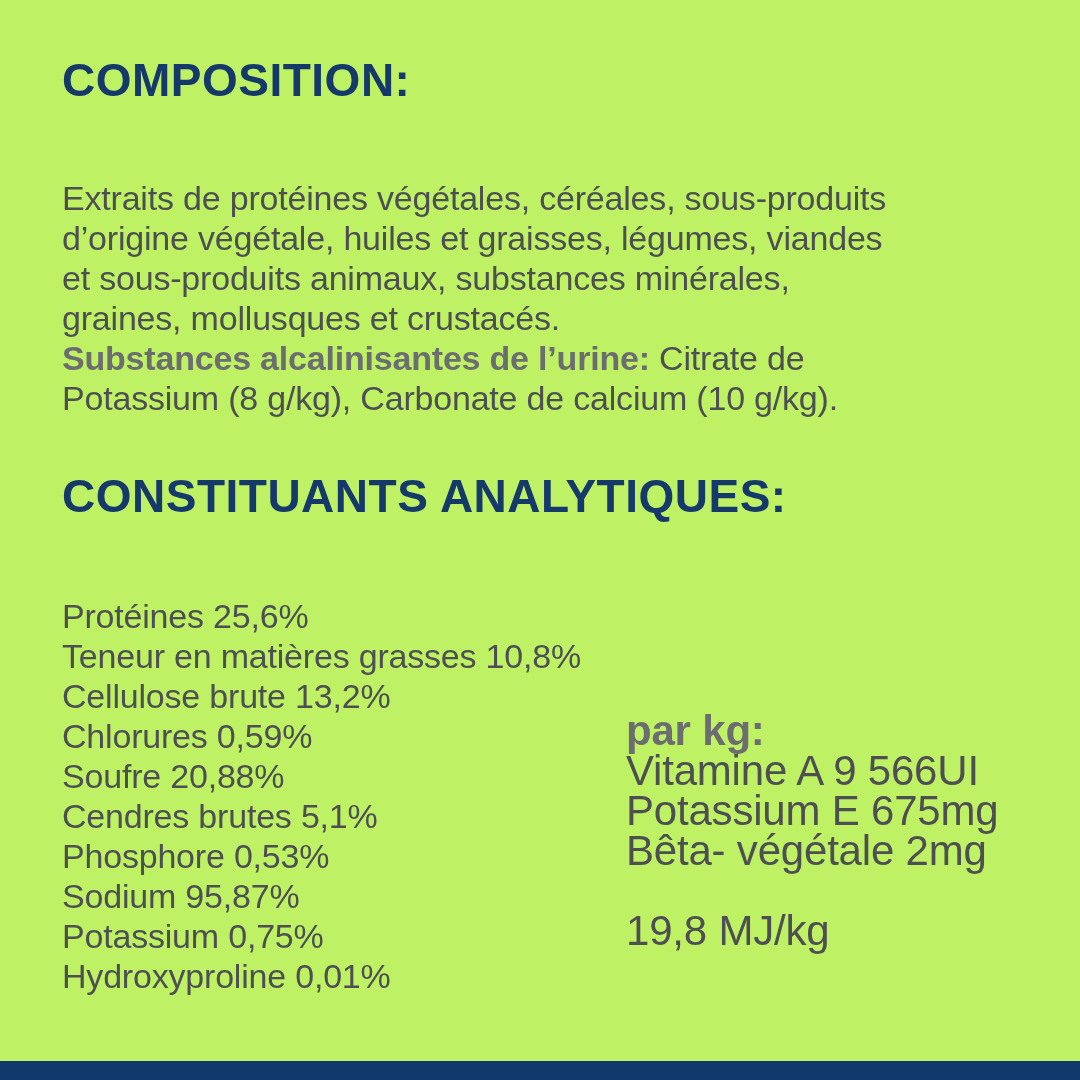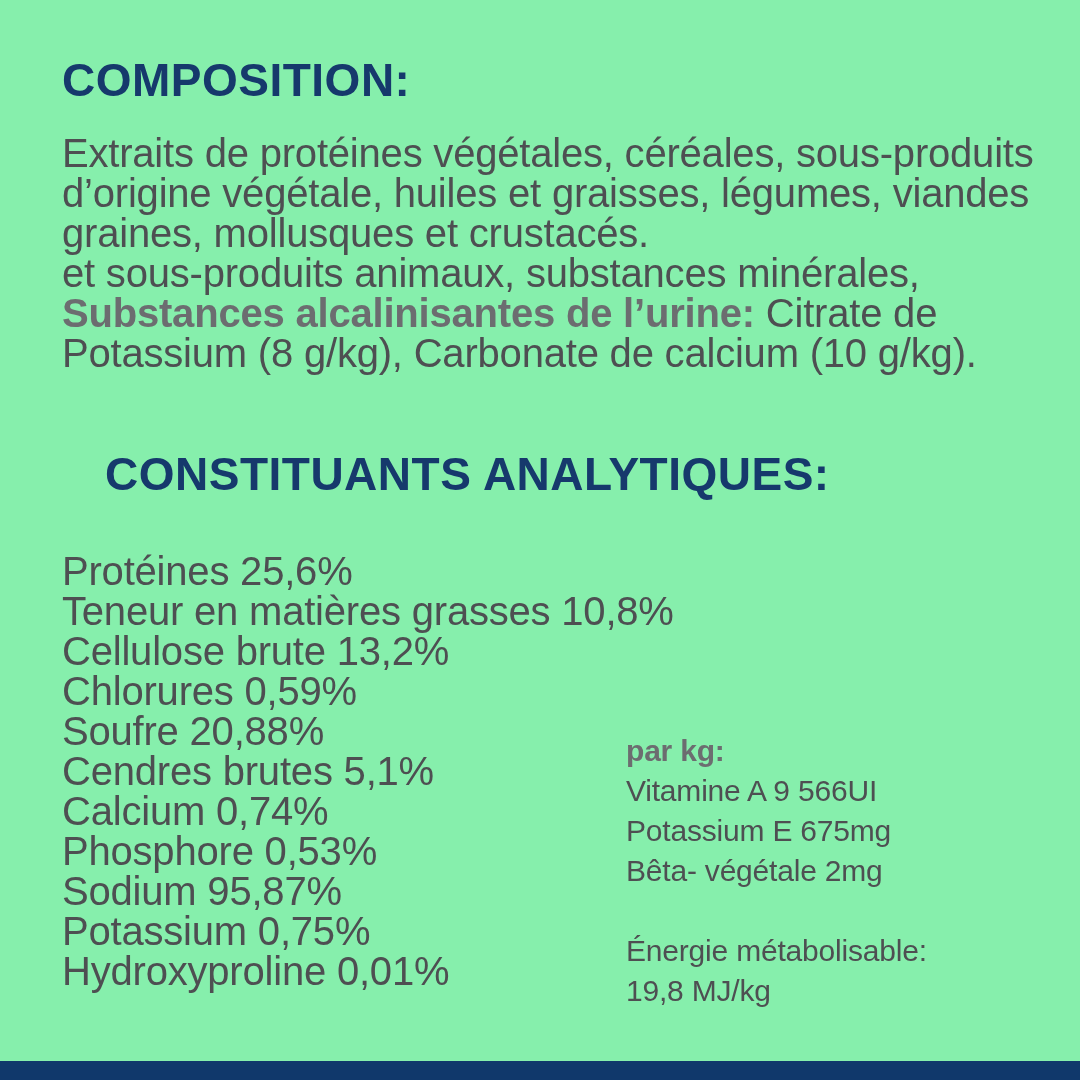--- a/index.html
+++ b/index.html
@@ -4,66 +4,66 @@
 <style>
   html, body {
     margin: 0;
     padding: 0;
     background: #ffffff;
   }
   .page {
     position: relative;
     width: 1080px;
     height: 1080px;
-    background: #86efac;
+    background: #bef264;
     overflow: hidden;
     font-family: "Liberation Sans", sans-serif;
   }
   .section-heading {
     position: absolute;
     left: 62px;
     color: #16396c;
     font-size: 46px;
     font-weight: 700;
     letter-spacing: 0.5px;
     line-height: 1.15;
     white-space: nowrap;
   }
   .heading-composition { top: 54px; }
-  .heading-analytical  { top: 448px; margin-left: 43px; }
+  .heading-analytical  { top: 470px; }
 
   .body-text {
     position: absolute;
     left: 62px;
     color: #4e4f52;
-    font-size: 40px;
+    font-size: 34px;
     line-height: 40px;
     letter-spacing: -0.2px;
+    margin-top: 45px;
   }
   .composition-paragraph { top: 133px; width: 1000px; }
   .composition-line { white-space: nowrap; }
 
   .bold-gray {
     color: #6c6d70;
     font-weight: 700;
   }
 
   .analytical-list { top: 551px; width: 620px; }
   .analytical-item { white-space: nowrap; }
 
   .perkg-column {
     position: absolute;
     left: 626px;
     top: 711px;
     color: #4e4f52;
-    font-size: 30px;
+    font-size: 42px;
     line-height: 40px;
     letter-spacing: -0.2px;
     width: 440px;
-    margin-top: 20px;
   }
   .perkg-heading {
     color: #6c6d70;
     font-weight: 700;
     white-space: nowrap;
   }
   .vitamin-item { white-space: nowrap; }
   .perkg-spacer { height: 40px; }
   .energy-line { white-space: nowrap; }
 
@@ -79,47 +79,45 @@
 </head>
 <body>
 
 <div class="page">
 
   <div class="section-heading heading-composition">COMPOSITION:</div>
 
   <div class="body-text composition-paragraph">
     <div class="composition-line">Extraits de protéines végétales, céréales, sous-produits</div>
     <div class="composition-line">d’origine végétale, huiles et graisses, légumes, viandes</div>
+    <div class="composition-line">et sous-produits animaux, substances minérales,</div>
     <div class="composition-line">graines, mollusques et crustacés.</div>
-    <div class="composition-line">et sous-produits animaux, substances minérales,</div>
     <div class="composition-line"><span class="bold-gray">Substances alcalinisantes de l’urine:</span><span> Citrate de</span></div>
     <div class="composition-line">Potassium (8 g/kg), Carbonate de calcium (10 g/kg).</div>
   </div>
 
   <div class="section-heading heading-analytical">CONSTITUANTS ANALYTIQUES:</div>
 
   <div class="body-text analytical-list">
     <div class="analytical-item">Protéines 25,6%</div>
     <div class="analytical-item">Teneur en matières grasses 10,8%</div>
     <div class="analytical-item">Cellulose brute 13,2%</div>
     <div class="analytical-item">Chlorures 0,59%</div>
     <div class="analytical-item">Soufre 20,88%</div>
     <div class="analytical-item">Cendres brutes 5,1%</div>
-    <div class="analytical-item">Calcium 0,74%</div>
     <div class="analytical-item">Phosphore 0,53%</div>
     <div class="analytical-item">Sodium 95,87%</div>
     <div class="analytical-item">Potassium 0,75%</div>
     <div class="analytical-item">Hydroxyproline 0,01%</div>
   </div>
 
   <div class="perkg-column">
     <div class="perkg-heading">par kg:</div>
     <div class="vitamin-item">Vitamine A 9 566UI</div>
     <div class="vitamin-item">Potassium E 675mg</div>
     <div class="vitamin-item">Bêta- végétale 2mg</div>
     <div class="perkg-spacer"></div>
-    <div class="energy-line">Énergie métabolisable:</div>
     <div class="energy-line">19,8 MJ/kg</div>
   </div>
 
   <div class="bottom-bar"></div>
 
 </div>
 
 </body></html>

